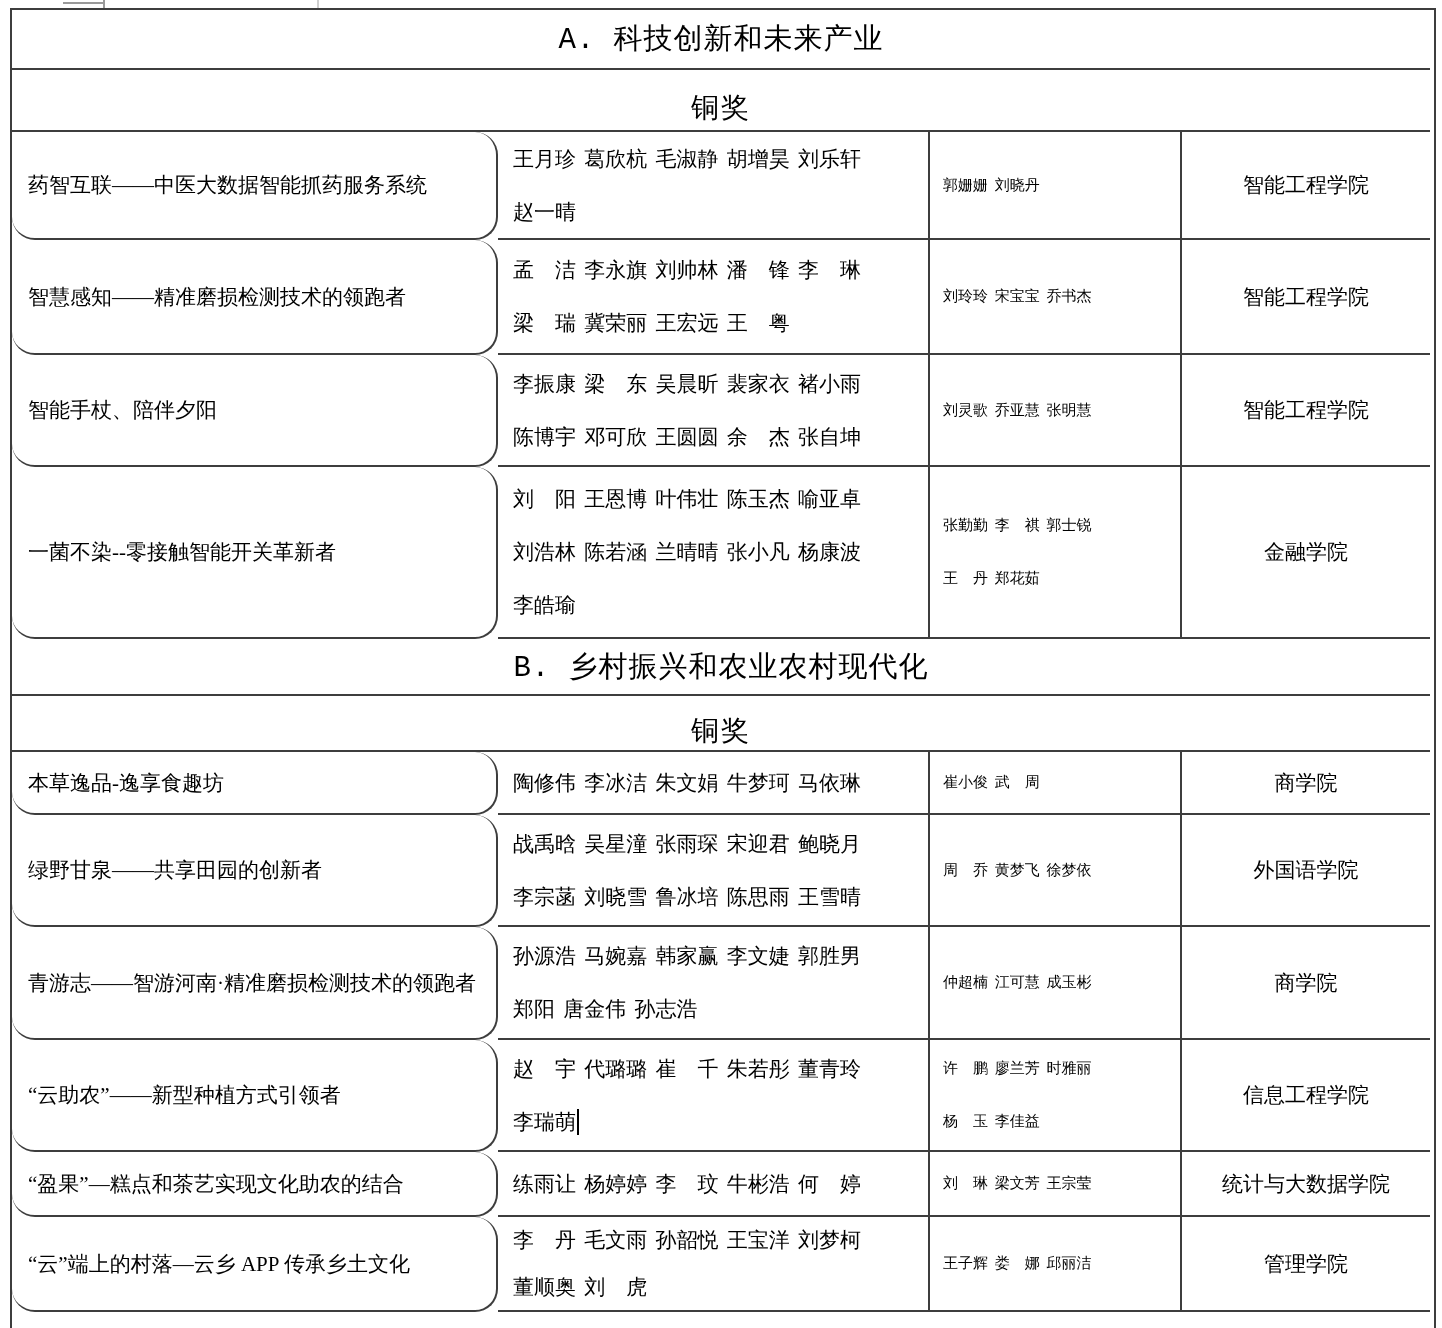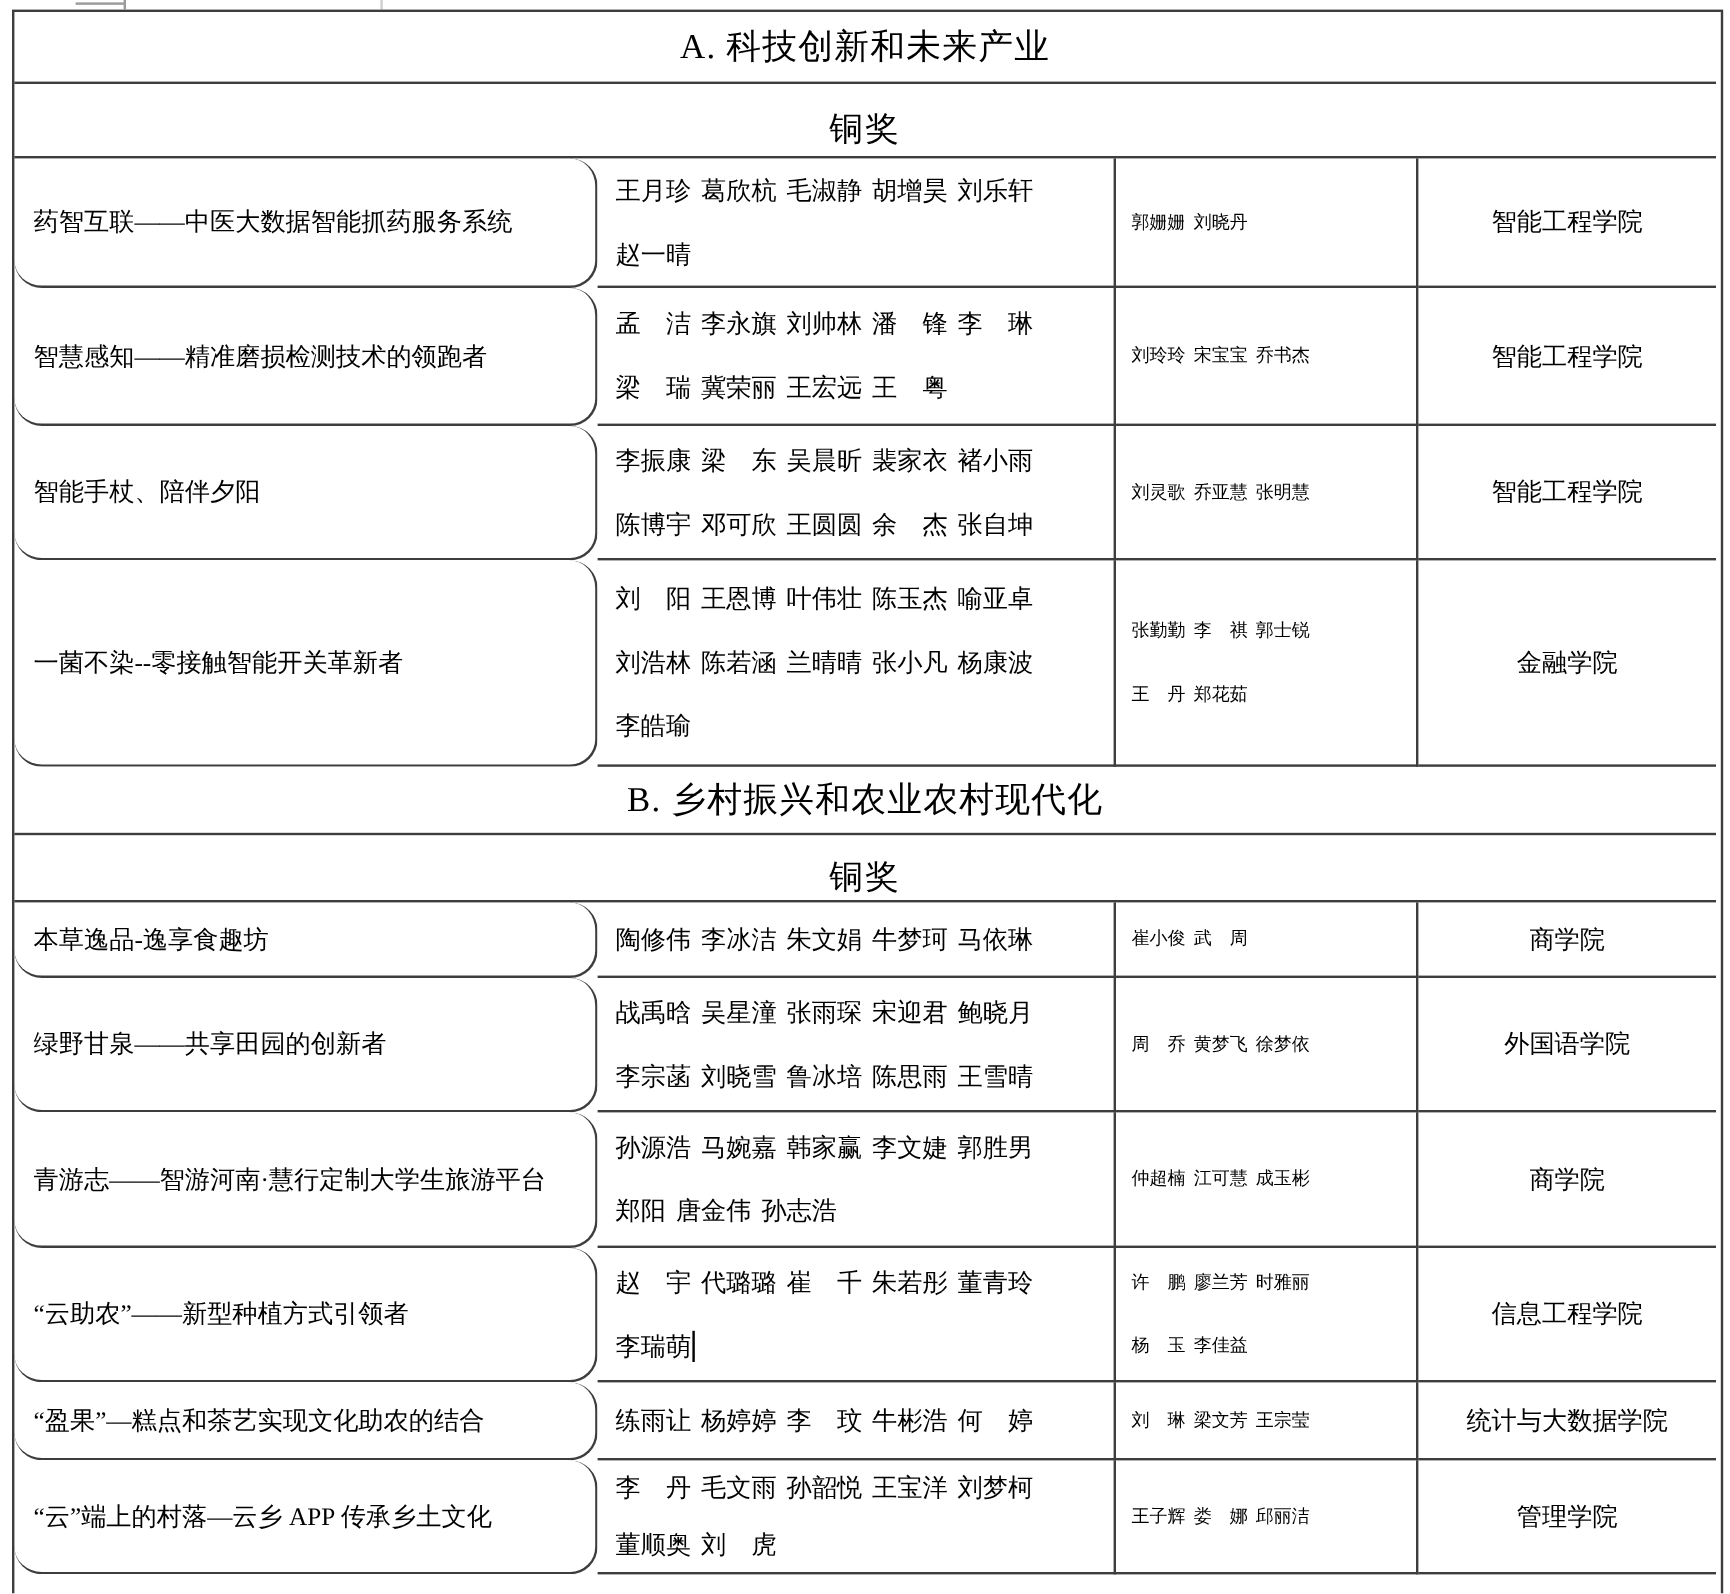--- a/index.html
+++ b/index.html
@@ -33,21 +33,21 @@
     border-bottom: 2px solid #3d3d3d;
     overflow: hidden;
     display: flex;
     flex-direction: column;
     justify-content: center;
   }
   .cell.last-col { border-right: none; }
   .span-row { grid-column: 1 / -1; border-right: none; align-items: center; }
   .stub { border-bottom: none; }
 
-  .section-title { font-size: 29px; letter-spacing: 1px; }
+  .section-title { font-size: 29px; letter-spacing: 1px; font-family: Liberation Mono, monospace; }
   .award-title  { font-size: 28px; letter-spacing: 2px; margin-top: 15px; }
 
   .c-project  { padding-left: 16px; font-size: 21px; border-radius: 23px; }
   .c-members  { padding-left: 15px; font-size: 21px; word-spacing: 3px; }
   .c-advisors { padding-left: 13px; font-size: 15px; word-spacing: 3px; }
   .c-college  { font-size: 21px; align-items: center; text-align: center; }
 
   .line {
     height: 53px;
     display: flex;
@@ -170,21 +170,21 @@
       <div class="line">李宗菡 刘晓雪 鲁冰培 陈思雨 王雪晴</div>
     </div>
     <div class="cell c-advisors">
       <div class="line">周　乔 黄梦飞 徐梦依</div>
     </div>
     <div class="cell c-college last-col">
       <div class="line">外国语学院</div>
     </div>
 
     <div class="cell c-project single">
-      <div class="line">青游志——智游河南·慧行定制大学生旅游平台</div>
+      <div class="line">青游志——智游河南·精准磨损检测技术的领跑者</div>
     </div>
     <div class="cell c-members">
       <div class="line">孙源浩 马婉嘉 韩家赢 李文婕 郭胜男</div>
       <div class="line">郑阳 唐金伟 孙志浩</div>
     </div>
     <div class="cell c-advisors">
       <div class="line">仲超楠 江可慧 成玉彬</div>
     </div>
     <div class="cell c-college last-col">
       <div class="line">商学院</div>

